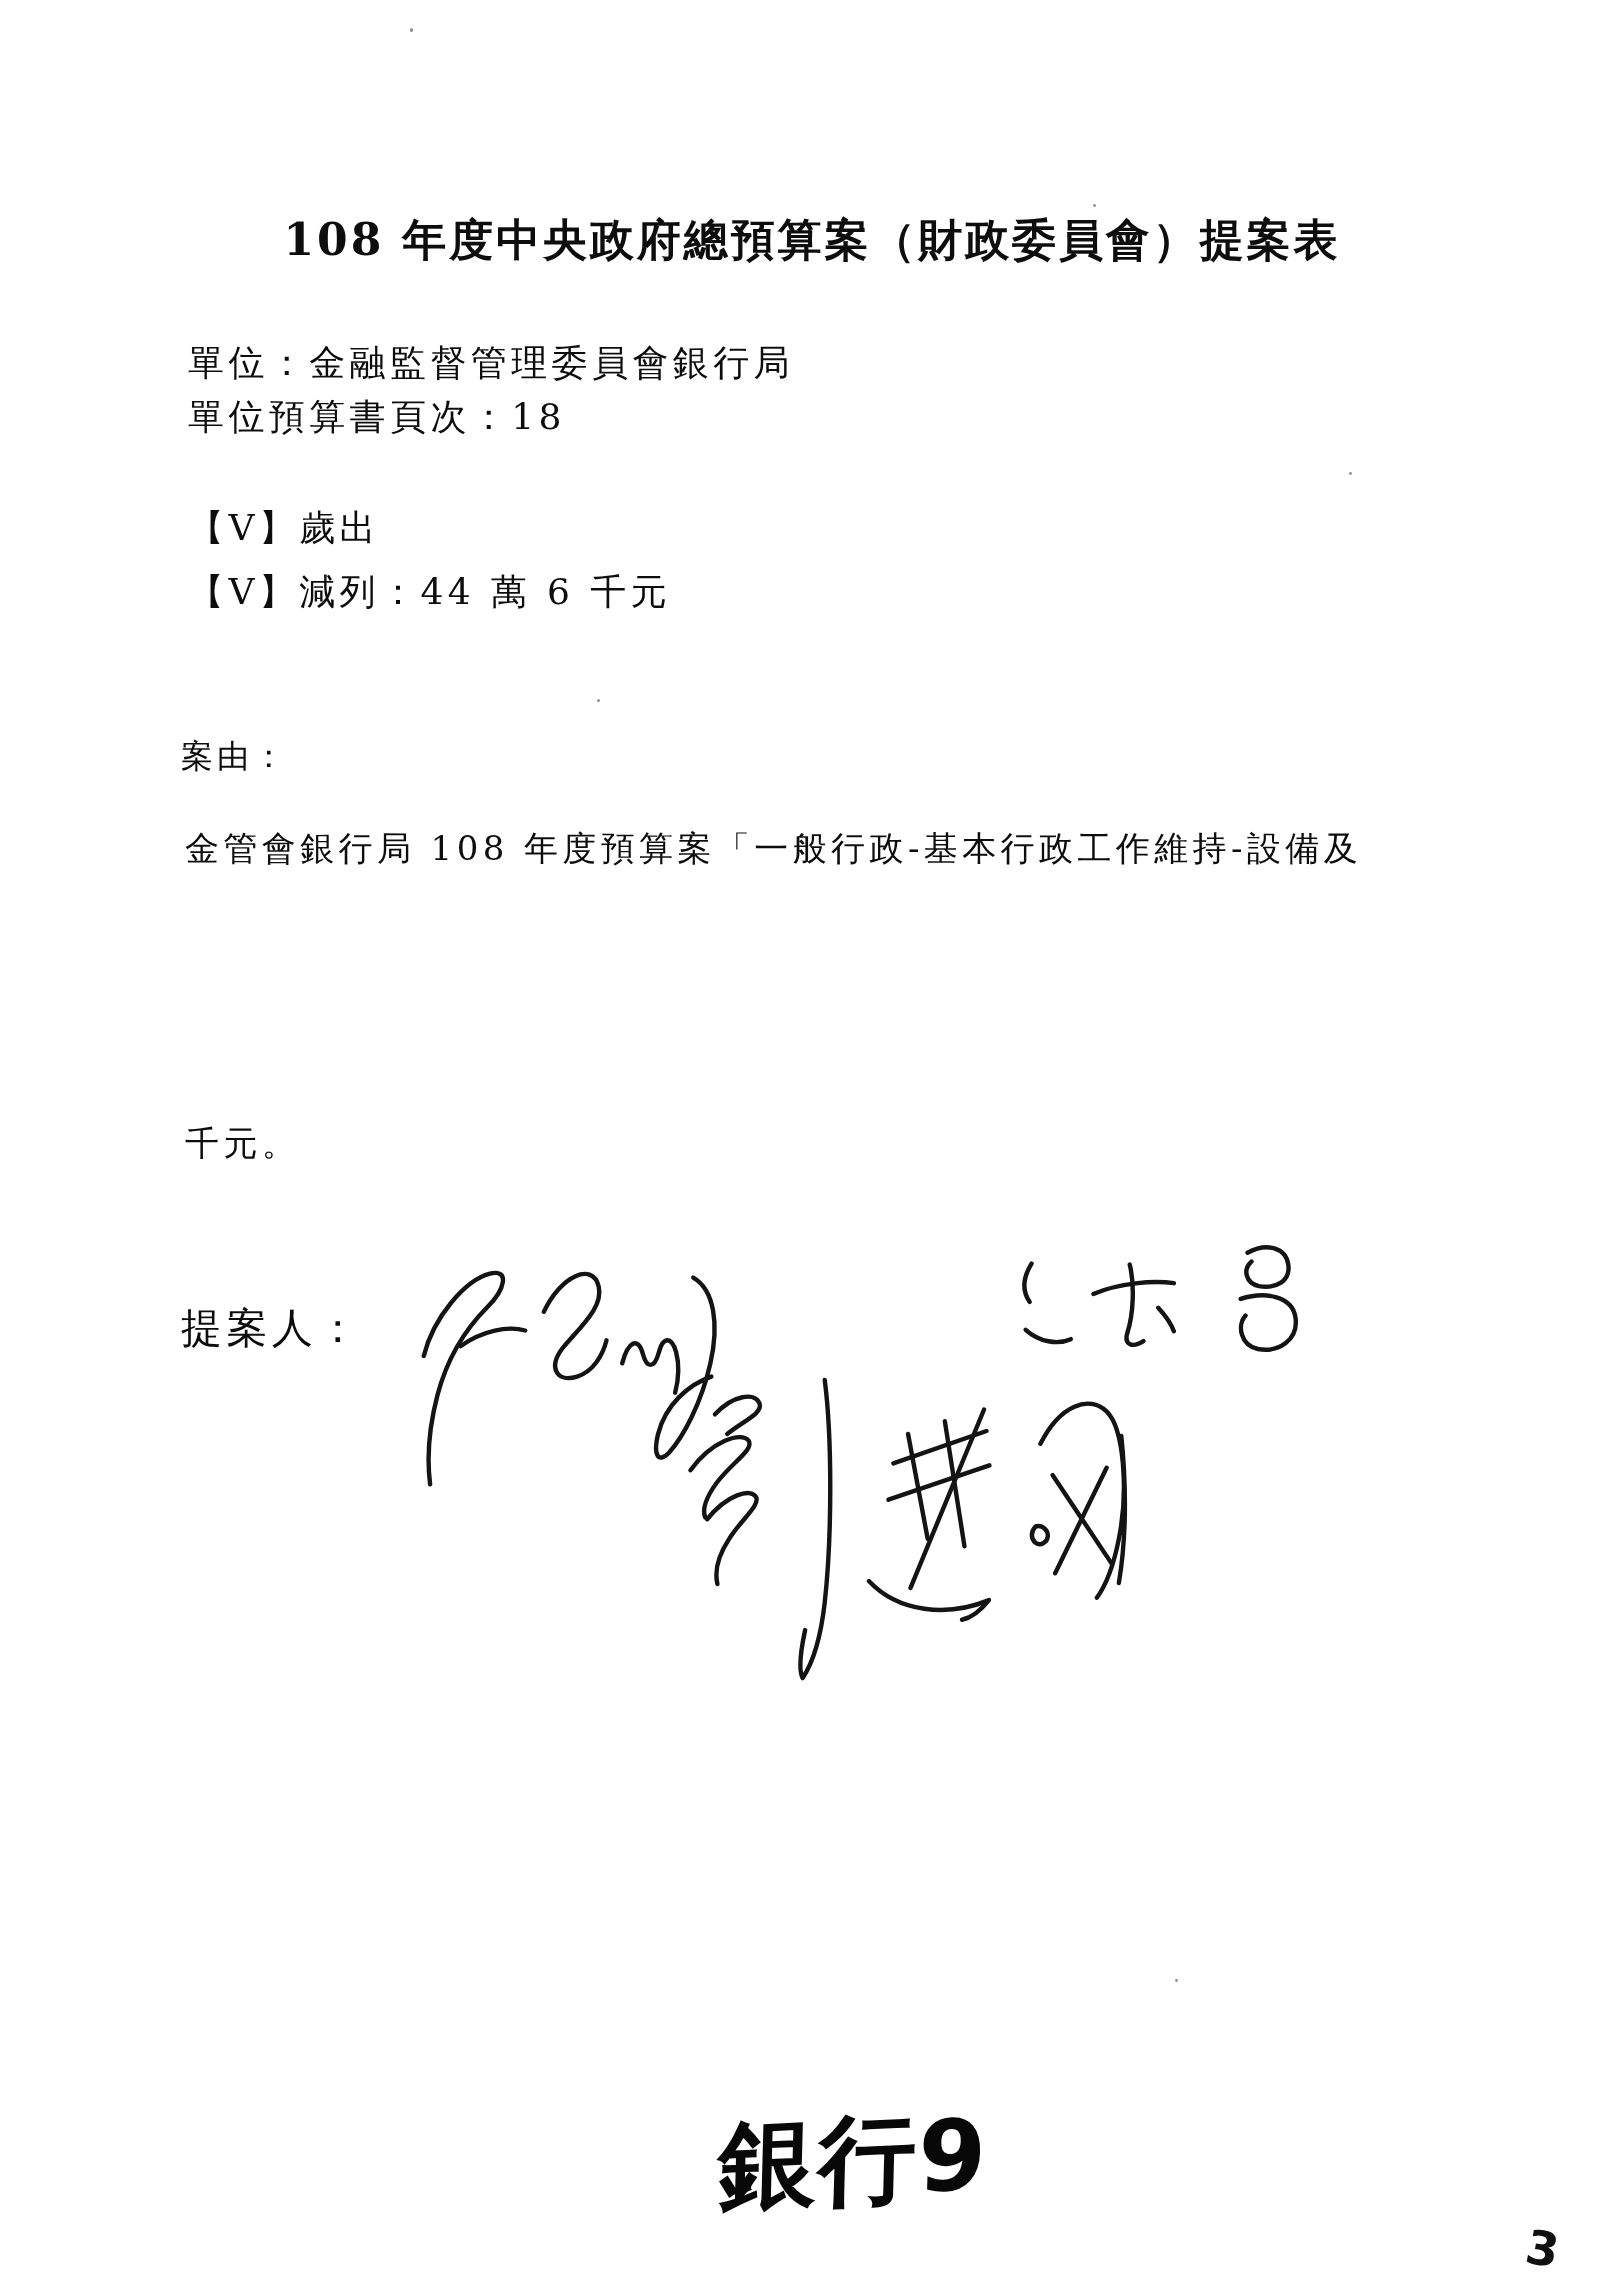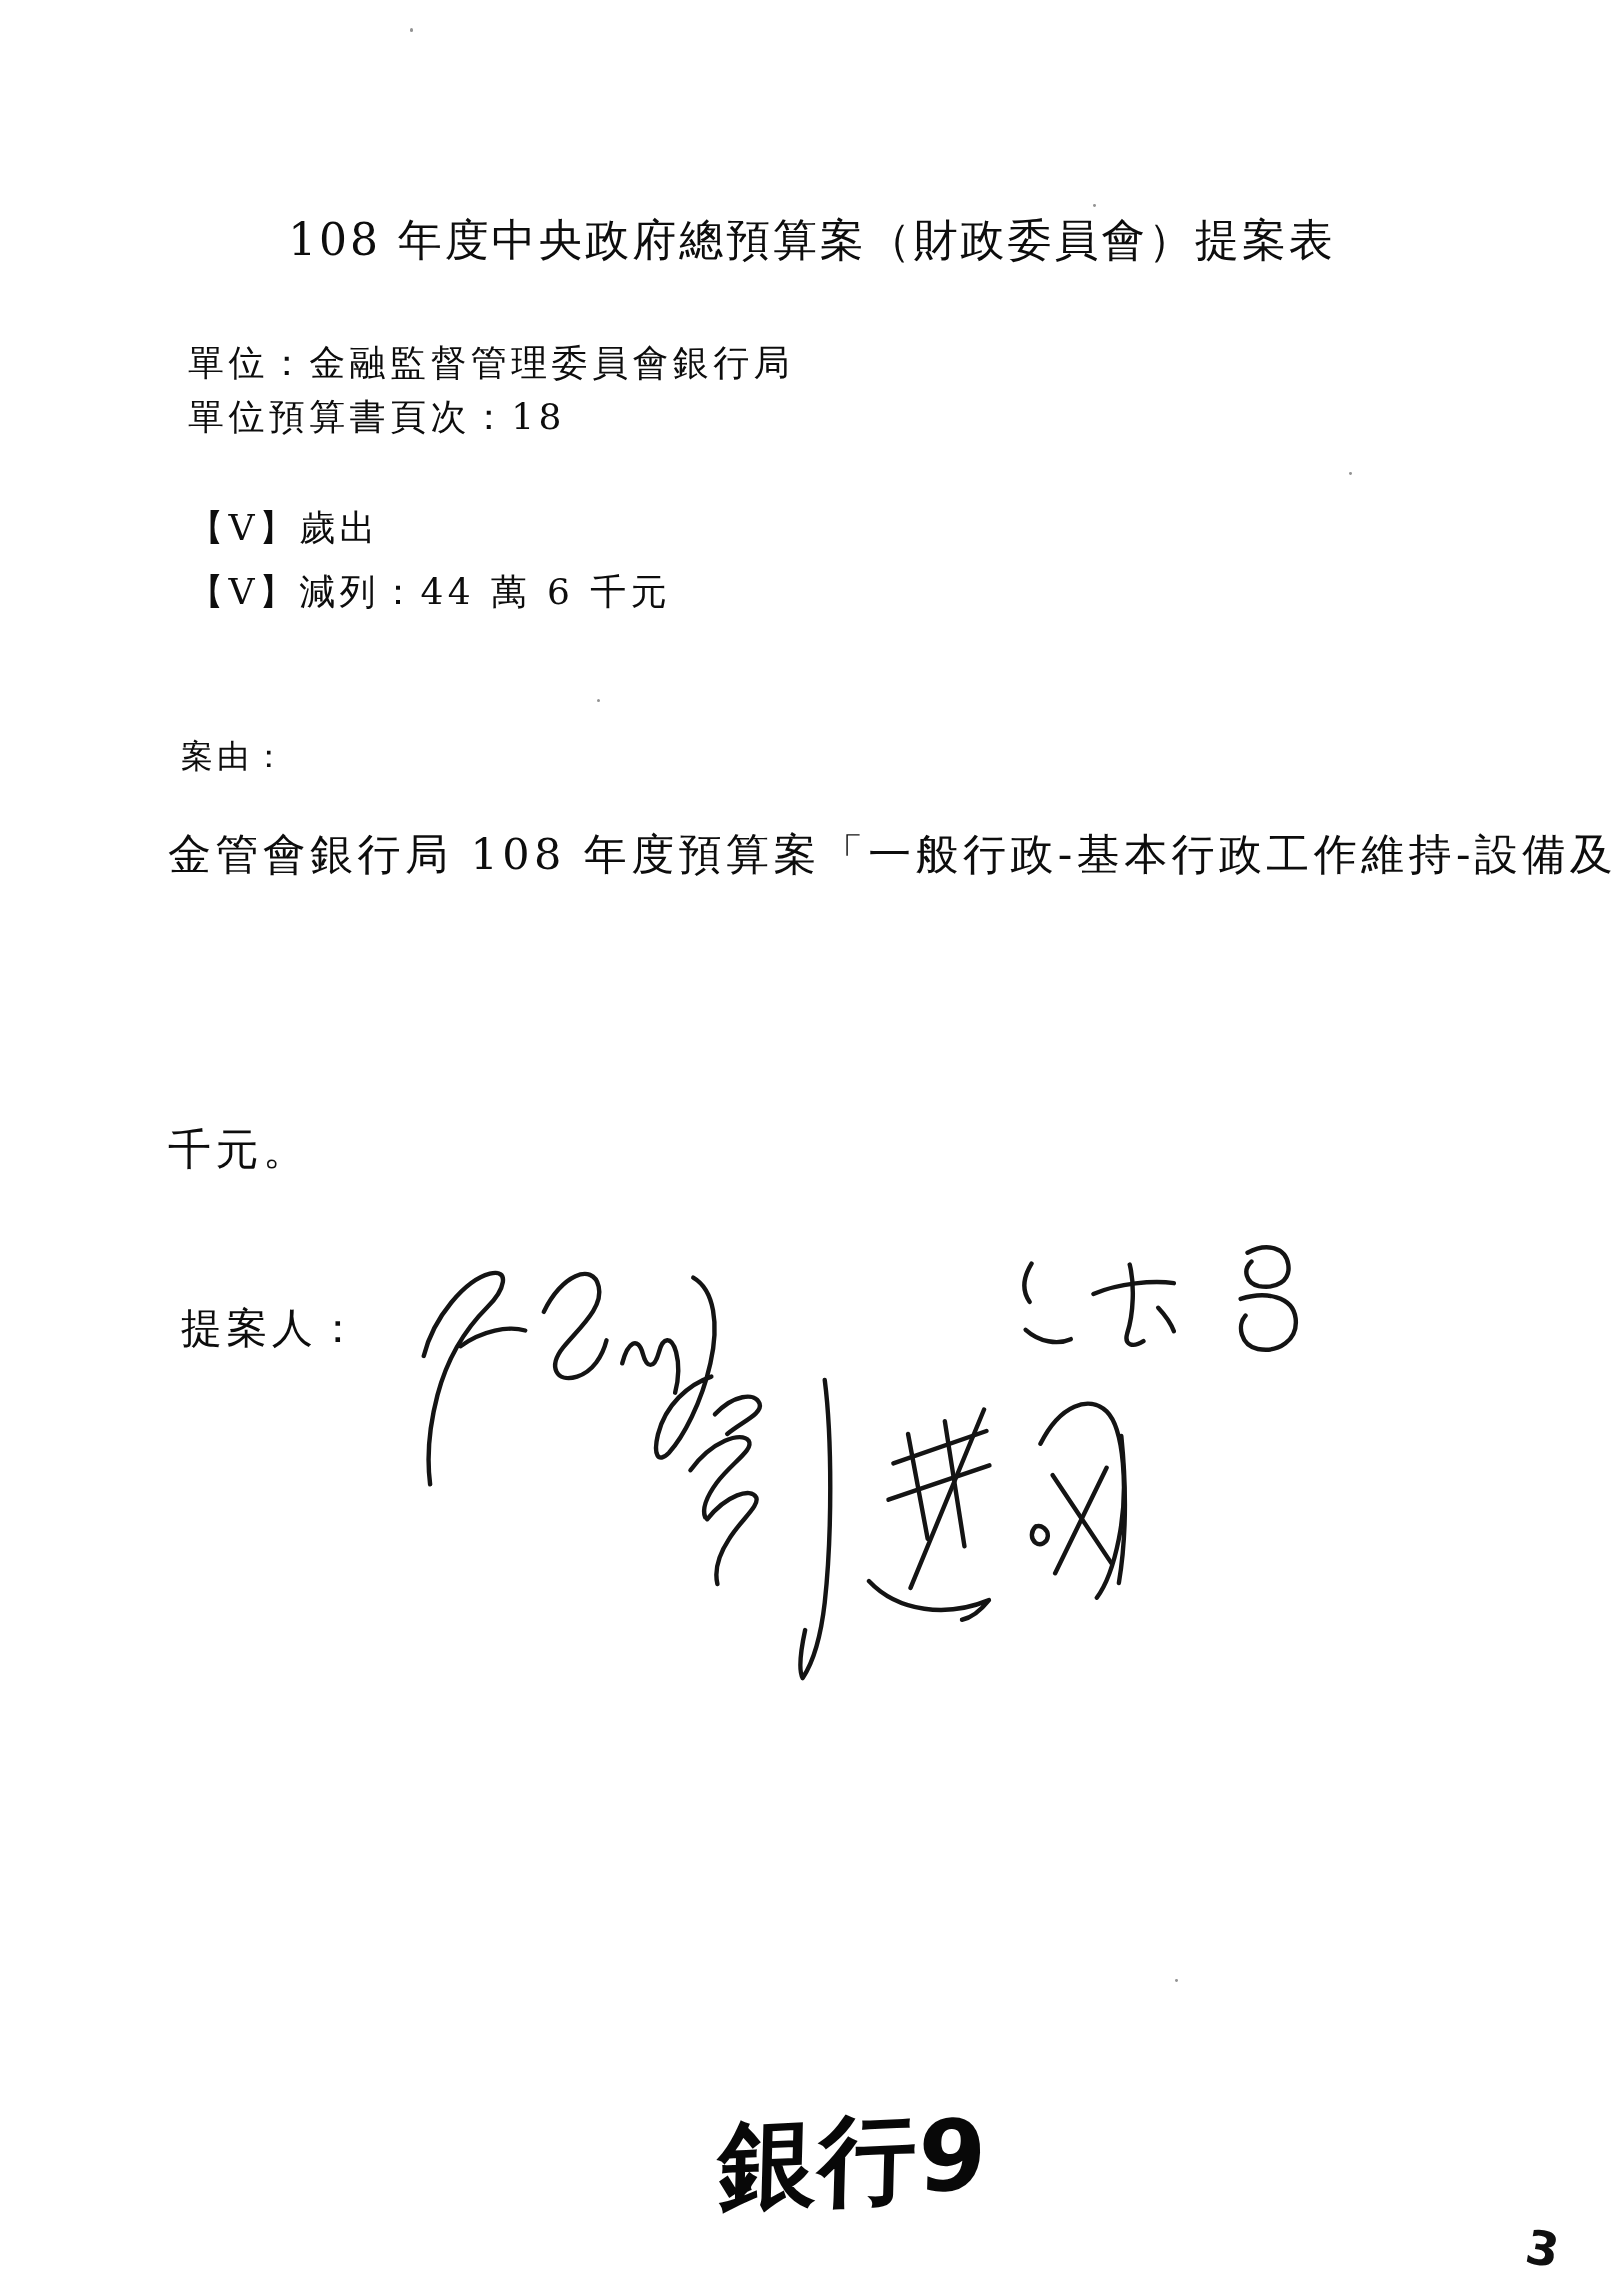--- a/index.html
+++ b/index.html
@@ -15,37 +15,37 @@
     height: 2295px;
     background: #ffffff;
     overflow: hidden;
   }
   .abs { position: absolute; white-space: nowrap; }
 
   .title {
     left: 0; right: 0; top: 211px;
     text-align: center;
     font-size: 44px;
-    font-weight: normal;
+    font-weight: bold;
     letter-spacing: 2.9px;
   }
   .meta-line {
     left: 188px;
     font-size: 36px;
     letter-spacing: 4.4px;
     font-weight: 500;
   }
   .case-label {
     left: 181px; top: 735px;
     font-size: 32px;
     letter-spacing: 3.9px;
   }
   .body-line {
-    left: 168px;
-    font-size: 43px;
+    left: 185px;
+    font-size: 34px;
     letter-spacing: 4.4px;
   }
   .proposer-label {
     left: 181px; top: 1301px;
     font-size: 41px;
     letter-spacing: 4.4px;
   }
   .signature { position: absolute; }
   .signature svg { display: block; width: 100%; height: 100%; }
   .signature path {

